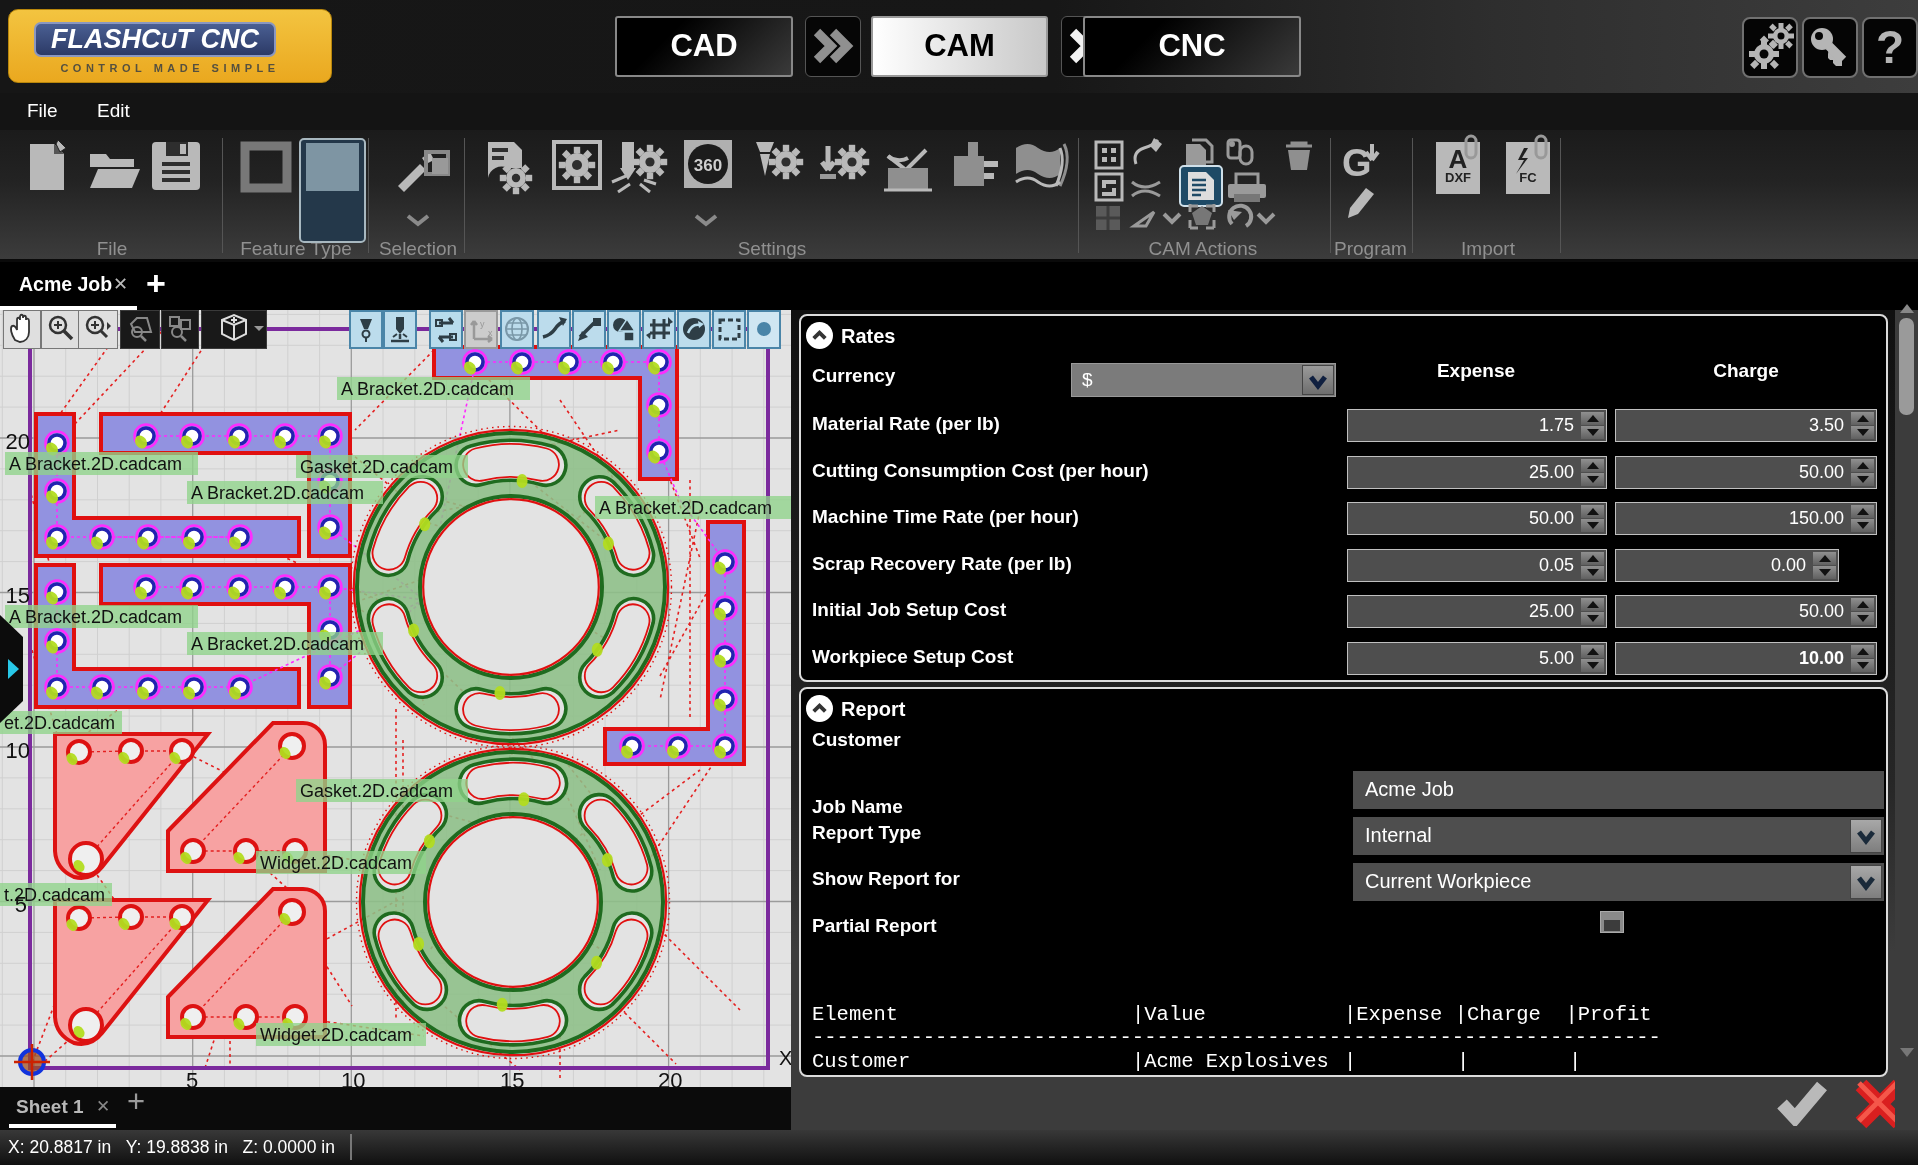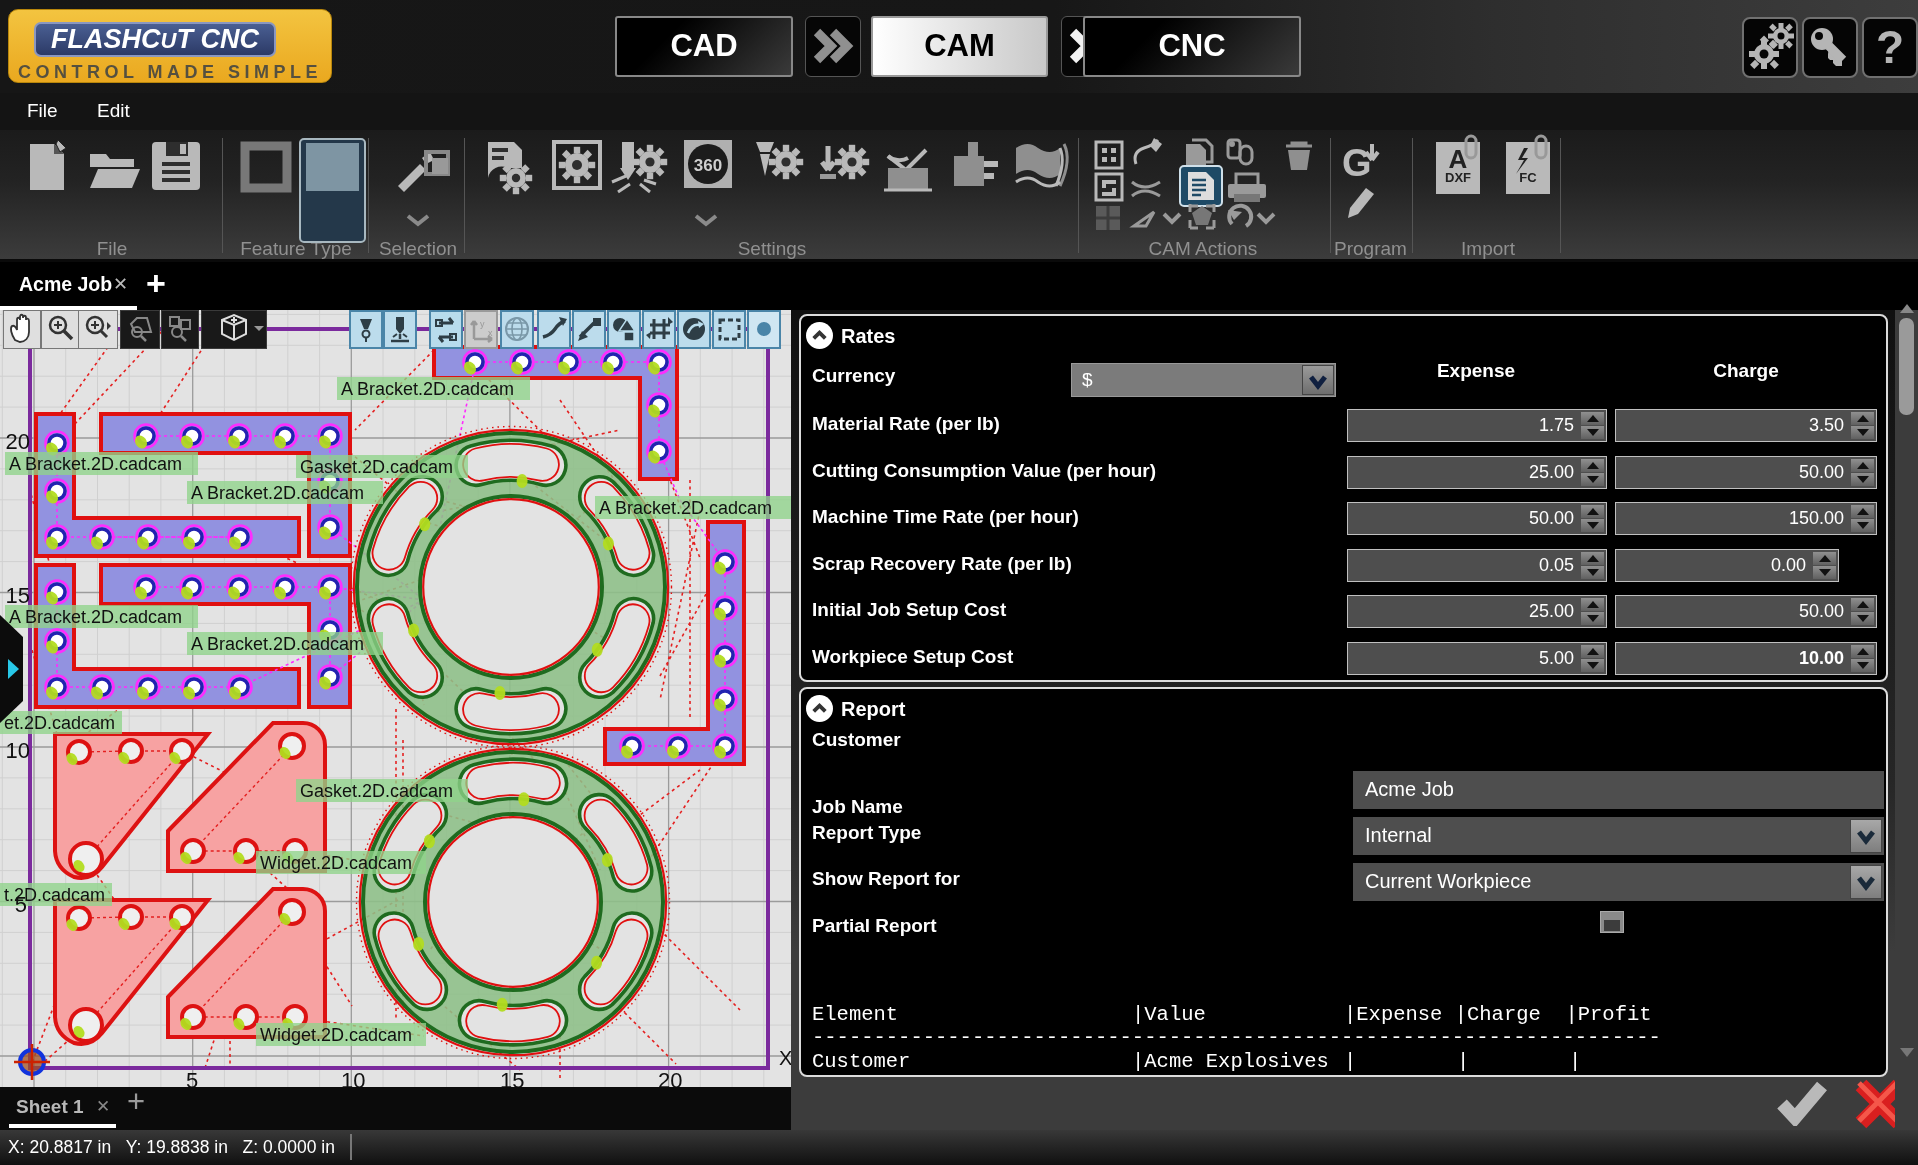--- a/index.html
+++ b/index.html
@@ -9,21 +9,21 @@
 
   
   #topbar { position:absolute; top:0; left:0; width:1918px; height:93px;
     background:linear-gradient(to right,#161616 0%,#171717 55%,#2e2e2e 78%,#3d3d3d 100%); }
   #logo { position:absolute; left:8px; top:9px; width:324px; height:74px; border-radius:10px;
     background:linear-gradient(#f3c440,#eaa81f); border:1px solid #b8860b; }
   #logoblue { position:absolute; left:25px; top:12px; width:242px; height:35px; border-radius:7px;
     background:linear-gradient(#4a5f93,#2c3a66); border:2px solid #8a97c0;
     color:#fff; font-style:italic; font-weight:bold; font-size:27px; text-align:center; line-height:31px; letter-spacing:0px;}
   #logosub { position:absolute; left:0; top:52px; width:100%; text-align:center; color:#55503f;
-     font-size:18px; font-weight:bold; letter-spacing:4.5px; }
+     font-size:11px; font-weight:bold; letter-spacing:4.5px; }
   .navbtn { position:absolute; top:16px; height:61px; border:2px solid #888; border-radius:3px;
     background:linear-gradient(135deg,#000 30%,#3a3a3a 100%);
     color:#fff; font-weight:bold; font-size:31px; text-align:center; line-height:55px; }
   .chevbtn { position:absolute; top:16px; width:56px; height:61px; border:1px solid #555; border-radius:6px;
     background:#060606; text-align:center; }
   .sqbtn { position:absolute; top:17px; width:56px; height:61px; border:2px solid #707070; border-radius:8px;
     background:#050505; }
 
   
   #menubar { position:absolute; top:93px; left:0; width:1918px; height:37px; background:#141414; color:#fff; font-size:19px; }
@@ -717,21 +717,21 @@
             </div>
           </div></div>
         <div class="spinbox" style="left:814px;top:93px;width:262px;">3.50<div class="spinner">
             <div class="spup">
               <div class="tri-u"></div>
             </div>
             <div class="spdn">
               <div class="tri-d"></div>
             </div>
           </div></div>
-        <div class="flabel" style="left:11px;top:144px;">Cutting Consumption Value (per hour)</div>
+        <div class="flabel" style="left:11px;top:144px;">Cutting Consumption Cost (per hour)</div>
         <div class="spinbox" style="left:546px;top:140px;width:260px;">25.00<div class="spinner">
             <div class="spup">
               <div class="tri-u"></div>
             </div>
             <div class="spdn">
               <div class="tri-d"></div>
             </div>
           </div></div>
         <div class="spinbox" style="left:814px;top:140px;width:262px;">50.00<div class="spinner">
             <div class="spup">

